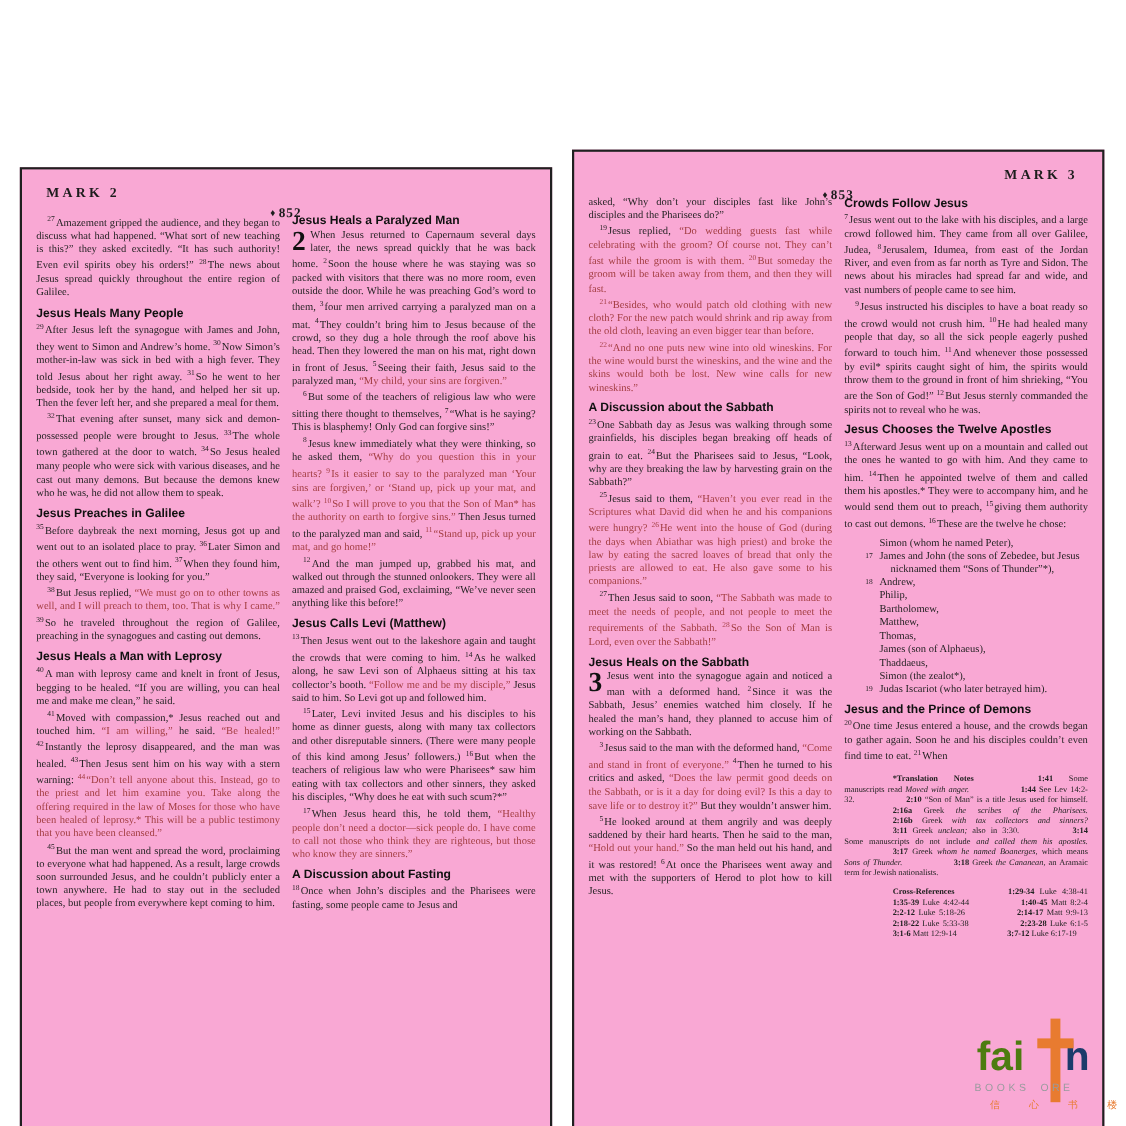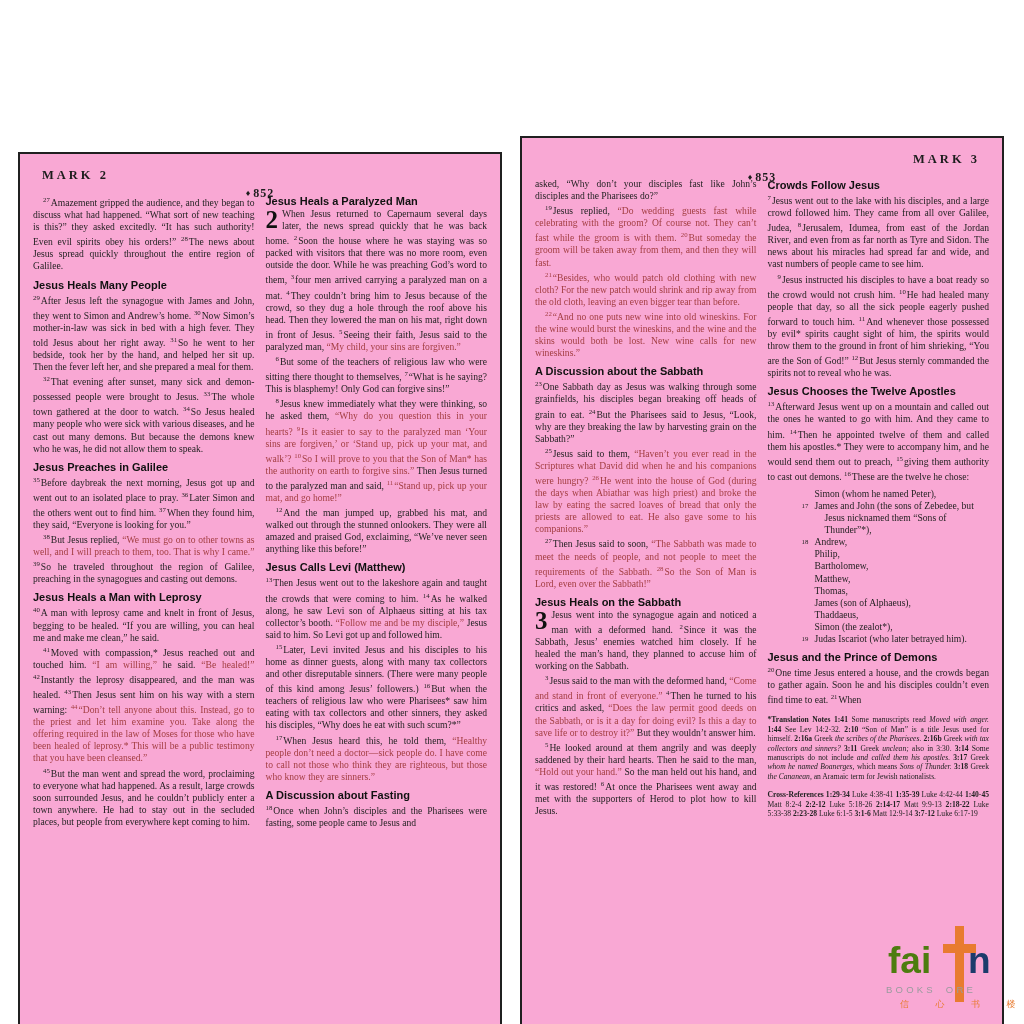--- a/index.html
+++ b/index.html
@@ -20,24 +20,24 @@
   .col{flex:1;min-width:0;}
   .para{font-size:9.6px;line-height:12.1px;text-align:justify;color:#1f1f1f;}
   .para.ind{text-indent:10px;}
   .heading{font-family:"Liberation Sans", sans-serif;font-weight:bold;font-size:11px;
            line-height:12px;color:#111;margin:6px 0 1px 0;}
   .col > .heading:first-child{margin-top:1px;}
   .vn{font-size:6.8px;vertical-align:4px;letter-spacing:0;padding-right:1px;color:#1f1f1f;}
   .vn.red{color:var(--red);}
   .red{color:var(--red);}
   .it{font-style:italic;}
-  .bd{font-weight:bold;}
+  .bd{font-weight:bold;margin-left:44px;}
   .dropcap{float:left;font-weight:bold;font-size:25px;line-height:21px;
            margin:1px 4px 0 0;color:#111;}
-  .apostle{font-size:9.6px;line-height:12.1px;color:#1f1f1f;margin-left:47px;
+  .apostle{font-size:9.6px;line-height:12.1px;color:#1f1f1f;margin-left:32px;
            padding-left:10px;text-indent:-10px;position:relative;text-align:left;}
   .apostle .vn.hang{position:absolute;left:-13px;top:0;text-indent:0;}
   .fnote{font-size:7.6px;line-height:9.4px;text-align:justify;color:#222;margin-top:9px;}
   
   #logo{position:absolute;left:880px;top:922px;width:138px;height:96px;}
   .logo-word{position:absolute;top:18px;left:0;width:100%;
              font-family:"Liberation Sans", sans-serif;font-weight:bold;font-size:37px;
              letter-spacing:0;}
   .logo-fai{position:absolute;left:8px;top:0;}
   .logo-h{position:absolute;left:88px;top:0;}

